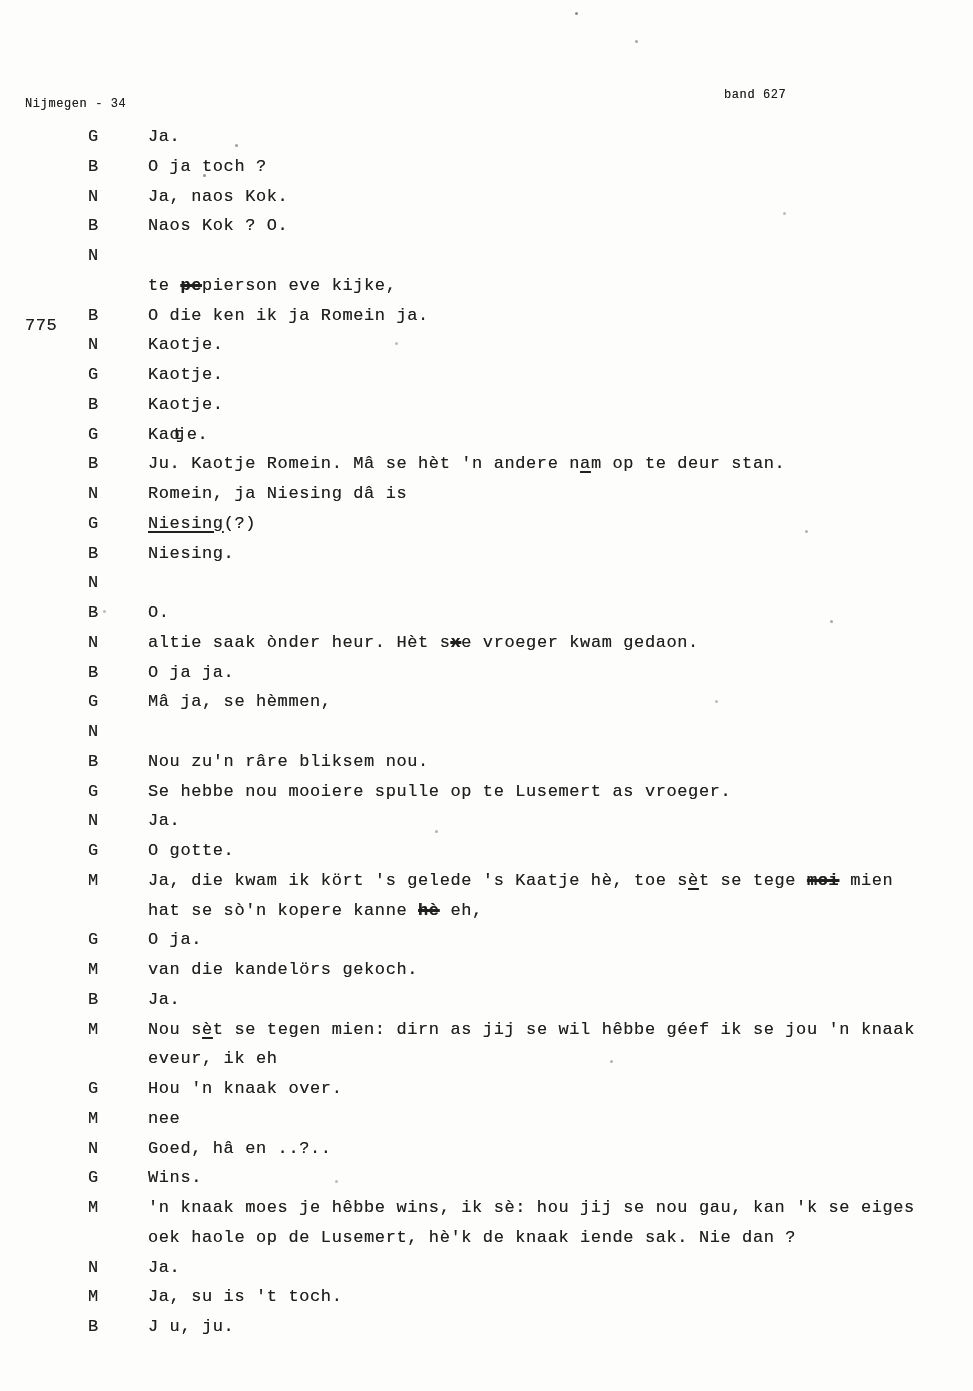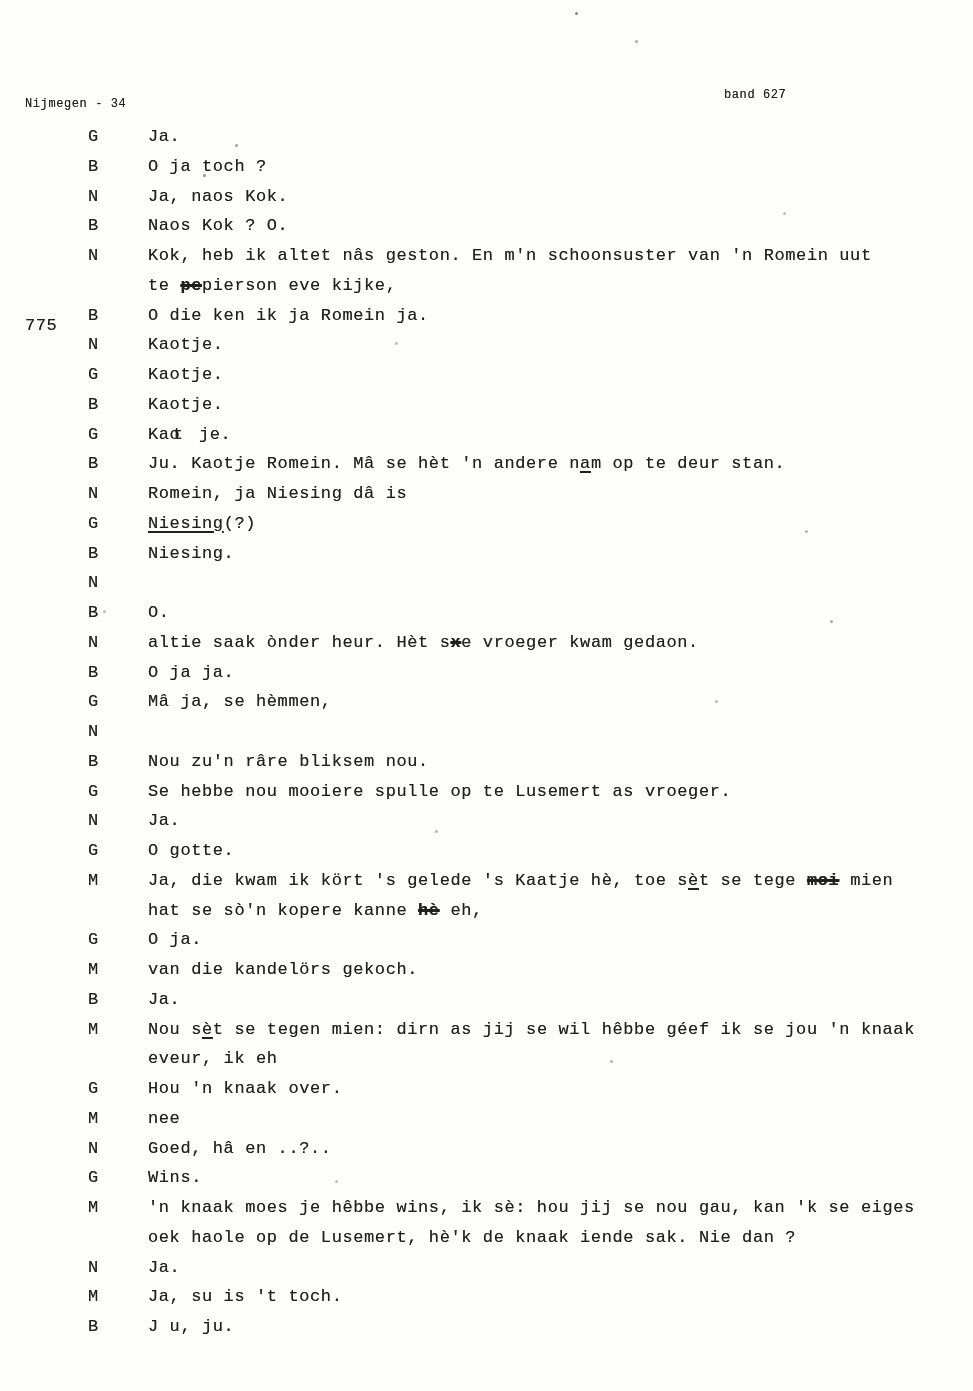--- a/index.html
+++ b/index.html
@@ -27,21 +27,21 @@
     white-space:pre;
     font-size:17px;
     letter-spacing:0.6px;
     text-shadow:0 0 0.5px rgba(20,20,20,.55);
   }
   .margin-num{position:absolute;left:25px;top:0;margin-top:40px;}
   .spk{position:absolute;left:88px;top:0;}
   .txt{position:absolute;left:148px;top:0;}
   .seg-u{ text-decoration:underline; text-decoration-thickness:2px; text-underline-offset:3px; }
   .seg-s{ text-decoration:line-through; text-decoration-thickness:2.5px; font-weight:bold; filter:blur(.3px); }
-  .seg-k{ letter-spacing:-7px; margin-right:23px; }
+  .seg-k{ letter-spacing:-7px; margin-right:0; }
   
   #specks{
     position:absolute;left:575px;top:12px;width:3px;height:3px;border-radius:50%;
     background:rgba(40,40,40,.55);
     box-shadow:
       60px 28px 0 rgba(40,40,40,.4),
       -340px 132px 0 rgba(40,40,40,.45),
       -372px 162px 0 rgba(40,40,40,.5),
       230px 518px 0 rgba(40,40,40,.35),
       -180px 330px 0 rgba(40,40,40,.3),
@@ -59,21 +59,21 @@
 
 <div id="page">
   <div id="specks"></div>
   <div id="hdr-left" class="hdr">Nijmegen - 34</div>
   <div id="hdr-right" class="hdr">band 627</div>
   <div id="lines">
       <div class="row" style="top: 127px;"><span class="spk">G</span><span class="txt"><span>Ja.</span></span></div>
       <div class="row" style="top: 156.75px;"><span class="spk">B</span><span class="txt"><span>O ja toch ?</span></span></div>
       <div class="row" style="top: 186.5px;"><span class="spk">N</span><span class="txt"><span>Ja, naos Kok.</span></span></div>
       <div class="row" style="top: 216.25px;"><span class="spk">B</span><span class="txt"><span>Naos Kok ? O.</span></span></div>
-      <div class="row" style="top: 246px;"><span class="spk">N</span><span class="txt"><span>Kok, heb ik altet nâs geston. En m'n schoonsuster van 'n Romein uut</span></span></div>
+      <div class="row" style="top: 246px;"><span class="spk">N</span></div>
       <div class="row" style="top: 275.75px;"><span class="margin-num">775</span><span class="txt"><span>te </span><span class="seg-s">pe</span><span>pierson eve kijke,</span></span></div>
       <div class="row" style="top: 305.5px;"><span class="spk">B</span><span class="txt"><span>O die ken ik ja Romein ja.</span></span></div>
       <div class="row" style="top: 335.25px;"><span class="spk">N</span><span class="txt"><span>Kaotje.</span></span></div>
       <div class="row" style="top: 365px;"><span class="spk">G</span><span class="txt"><span>Kaotje.</span></span></div>
       <div class="row" style="top: 394.75px;"><span class="spk">B</span><span class="txt"><span>Kaotje.</span></span></div>
       <div class="row" style="top: 424.5px;"><span class="spk">G</span><span class="txt"><span>Ka</span><span class="seg-k">ot</span><span>je.</span></span></div>
       <div class="row" style="top: 454.25px;"><span class="spk">B</span><span class="txt"><span>Ju. Kaotje Romein. Mâ se hèt 'n andere n</span><span class="seg-u">a</span><span>m op te deur stan.</span></span></div>
       <div class="row" style="top: 484px;"><span class="spk">N</span><span class="txt"><span>Romein, ja Niesing dâ is</span></span></div>
       <div class="row" style="top: 513.75px;"><span class="spk">G</span><span class="txt"><span class="seg-u">Niesing</span><span>(?)</span></span></div>
       <div class="row" style="top: 543.5px;"><span class="spk">B</span><span class="txt"><span>Niesing.</span></span></div>

